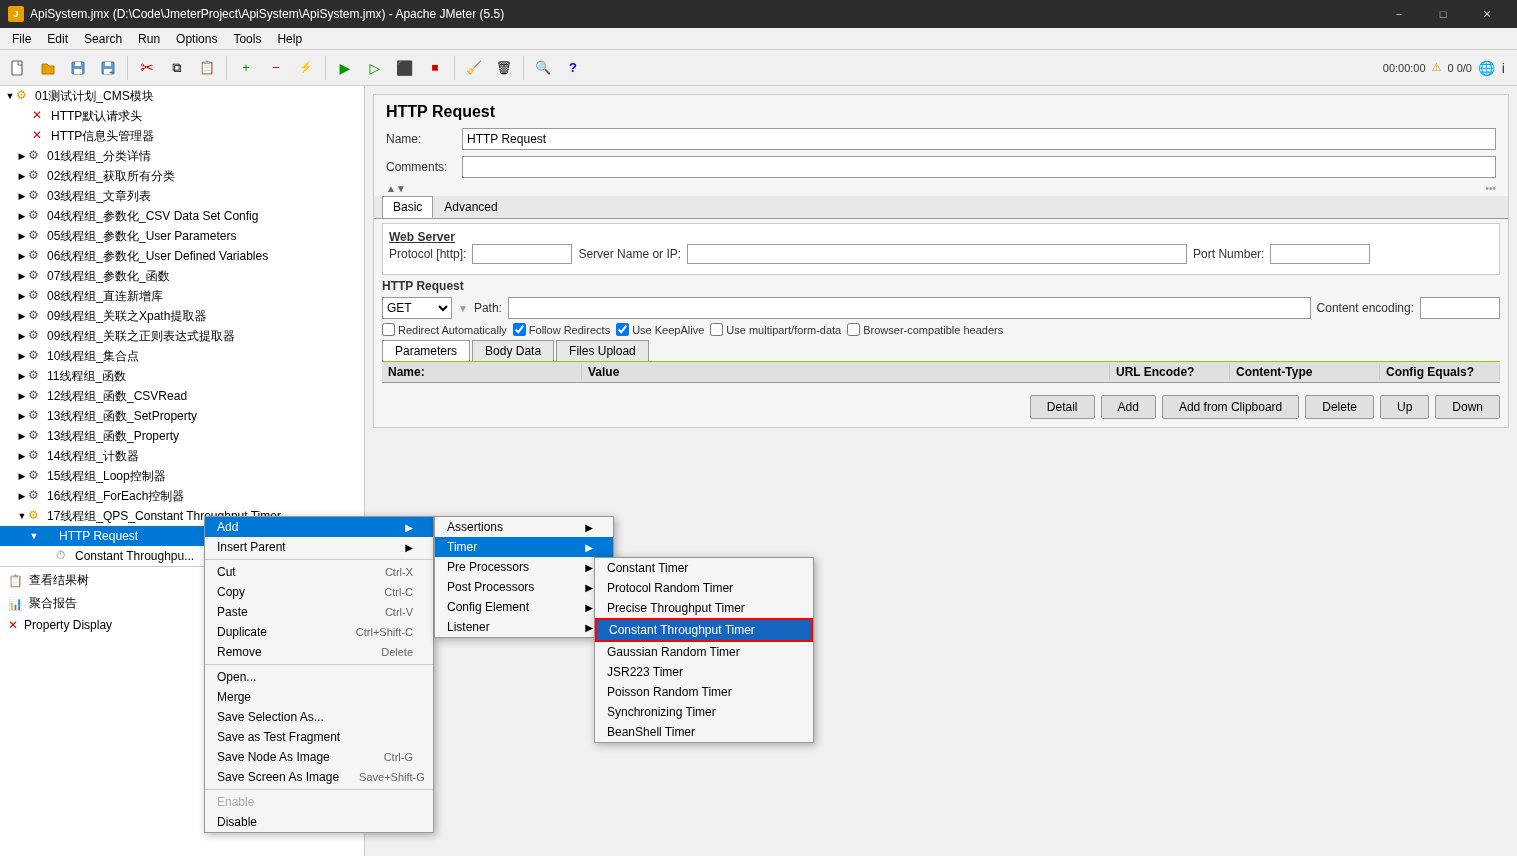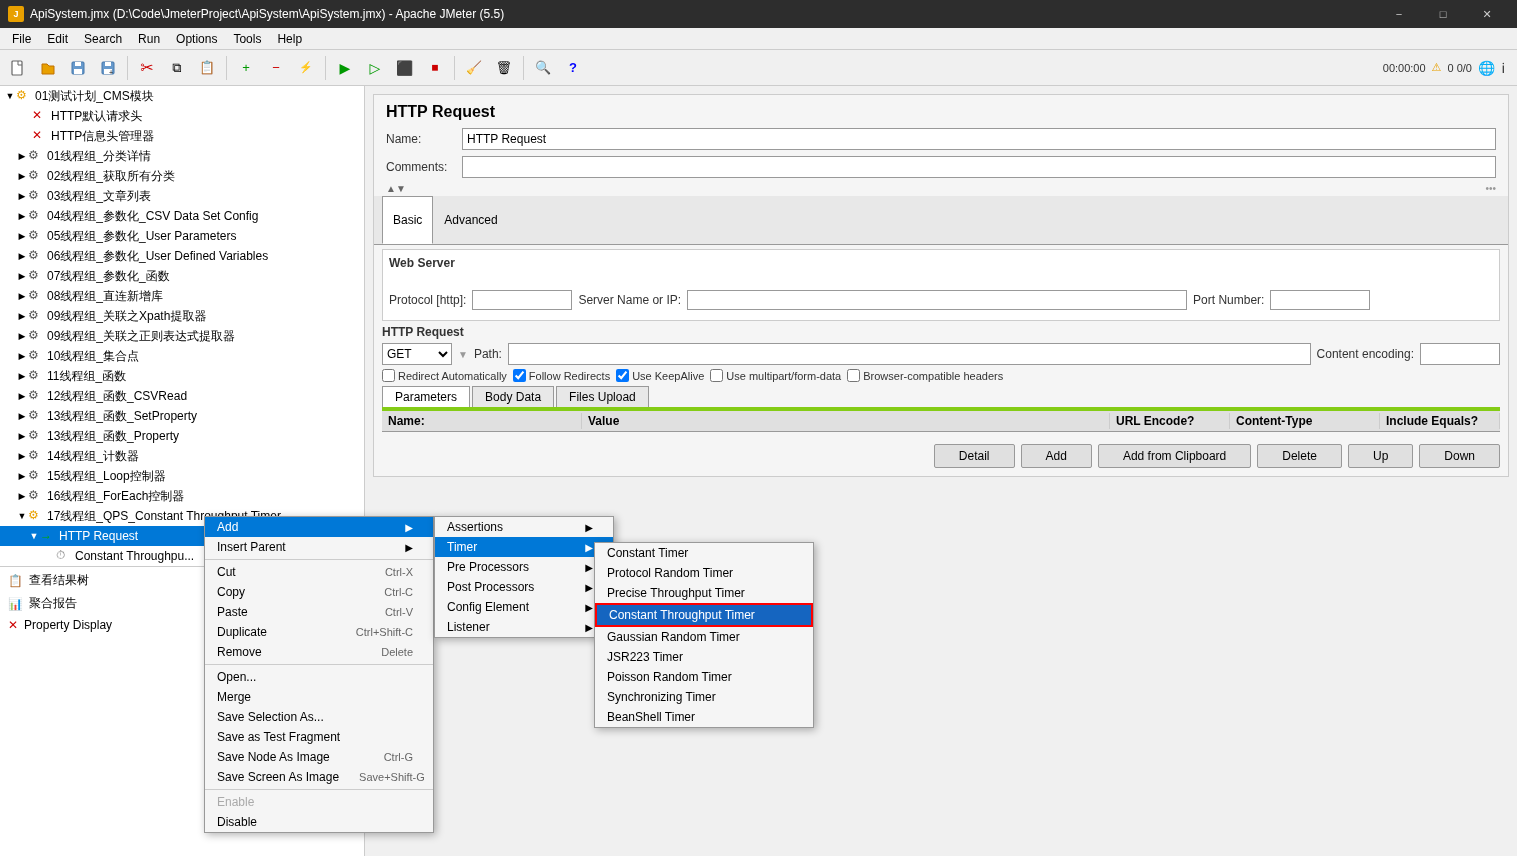--- a/index.html
+++ b/index.html
@@ -169,41 +169,42 @@
     }
     .form-input {
       flex: 1;
       height: 22px;
       border: 1px solid #999;
       background: #fff;
       padding: 1px 4px;
       font-size: 12px;
     }
     .panel-tab {
-      padding: 16px 10px;
+      padding: 3px 10px;
       font-size: 12px;
       cursor: pointer;
       border: 1px solid transparent;
       background: transparent;
     }
     .panel-tab.active {
       background: #fff;
       border-color: #999 #999 #fff;
     }
     .web-server-section {
       border: 1px solid #ccc;
       margin: 4px 8px;
       padding: 6px;
       background: #fff;
     }
     .web-server-title {
       font-size: 12px;
       font-weight: bold;
-      margin-bottom: 20px;
+      margin-bottom: 0;
       color: #333;
+      text-decoration: underline;
     }
     .ws-row {
       display: flex;
       align-items: center;
       gap: 6px;
       font-size: 12px;
       margin-bottom: 4px;
     }
     .ws-label { color: #333; white-space: nowrap; }
     .ws-input {
@@ -250,21 +251,21 @@
       display: flex;
       align-items: center;
       gap: 3px;
       font-size: 11px;
       color: #333;
       white-space: nowrap;
     }
     .params-tabs {
       display: flex;
       gap: 0;
-      border-bottom: 4px solid #84cc16;
+      border-bottom: 1px solid #84cc16;
       margin: 4px 8px 0;
     }
     .params-tab {
       padding: 3px 12px;
       font-size: 12px;
       cursor: pointer;
       border: 1px solid #999;
       border-bottom: none;
       background: #e8e8e8;
       margin-right: 2px;
@@ -293,21 +294,21 @@
 
     .bottom-bar {
       display: flex;
       justify-content: flex-end;
       align-items: center;
       gap: 6px;
       padding: 8px;
       margin-top: 4px;
     }
     .bottom-btn {
-      padding: 4px 24px;
+      padding: 4px 16px;
       border: 1px solid #999;
       background: #e0e0e0;
       font-size: 12px;
       cursor: pointer;
       border-radius: 2px;
     }
 
     
     .ctx-overlay {
       position: absolute;
@@ -723,21 +724,21 @@
         <div class="params-tab active">Parameters</div>
         <div class="params-tab">Body Data</div>
         <div class="params-tab">Files Upload</div>
       </div>
 
       <div class="params-table-header">
         <div class="params-col name-col">Name:</div>
         <div class="params-col value-col">Value</div>
         <div class="params-col url-col">URL Encode?</div>
         <div class="params-col ctype-col">Content-Type</div>
-        <div class="params-col equals-col">Include Equals?</div>
+        <div class="params-col equals-col">Config Equals?</div>
       </div>
 
       <div class="bottom-bar">
         <button class="bottom-btn">Detail</button>
         <button class="bottom-btn">Add</button>
         <button class="bottom-btn">Add from Clipboard</button>
         <button class="bottom-btn">Delete</button>
         <button class="bottom-btn">Up</button>
         <button class="bottom-btn">Down</button>
       </div>
@@ -825,21 +826,21 @@
     <div class="ctx-item">
       <span>Config Element</span>
       <span class="arrow-r">▶</span>
     </div>
     <div class="ctx-item">
       <span>Listener</span>
       <span class="arrow-r">▶</span>
     </div>
   </div>
 
-  <div class="submenu2" style="left: 594px; top: 456px; width: 220px;">
+  <div class="submenu2" style="left: 594px; top: 471px; width: 220px;">
     <div class="ctx-item">
       <span>Constant Timer</span>
     </div>
     <div class="ctx-item">
       <span>Protocol Random Timer</span>
     </div>
     <div class="ctx-item">
       <span>Precise Throughput Timer</span>
     </div>
     <div class="ctx-item timer-highlight">

